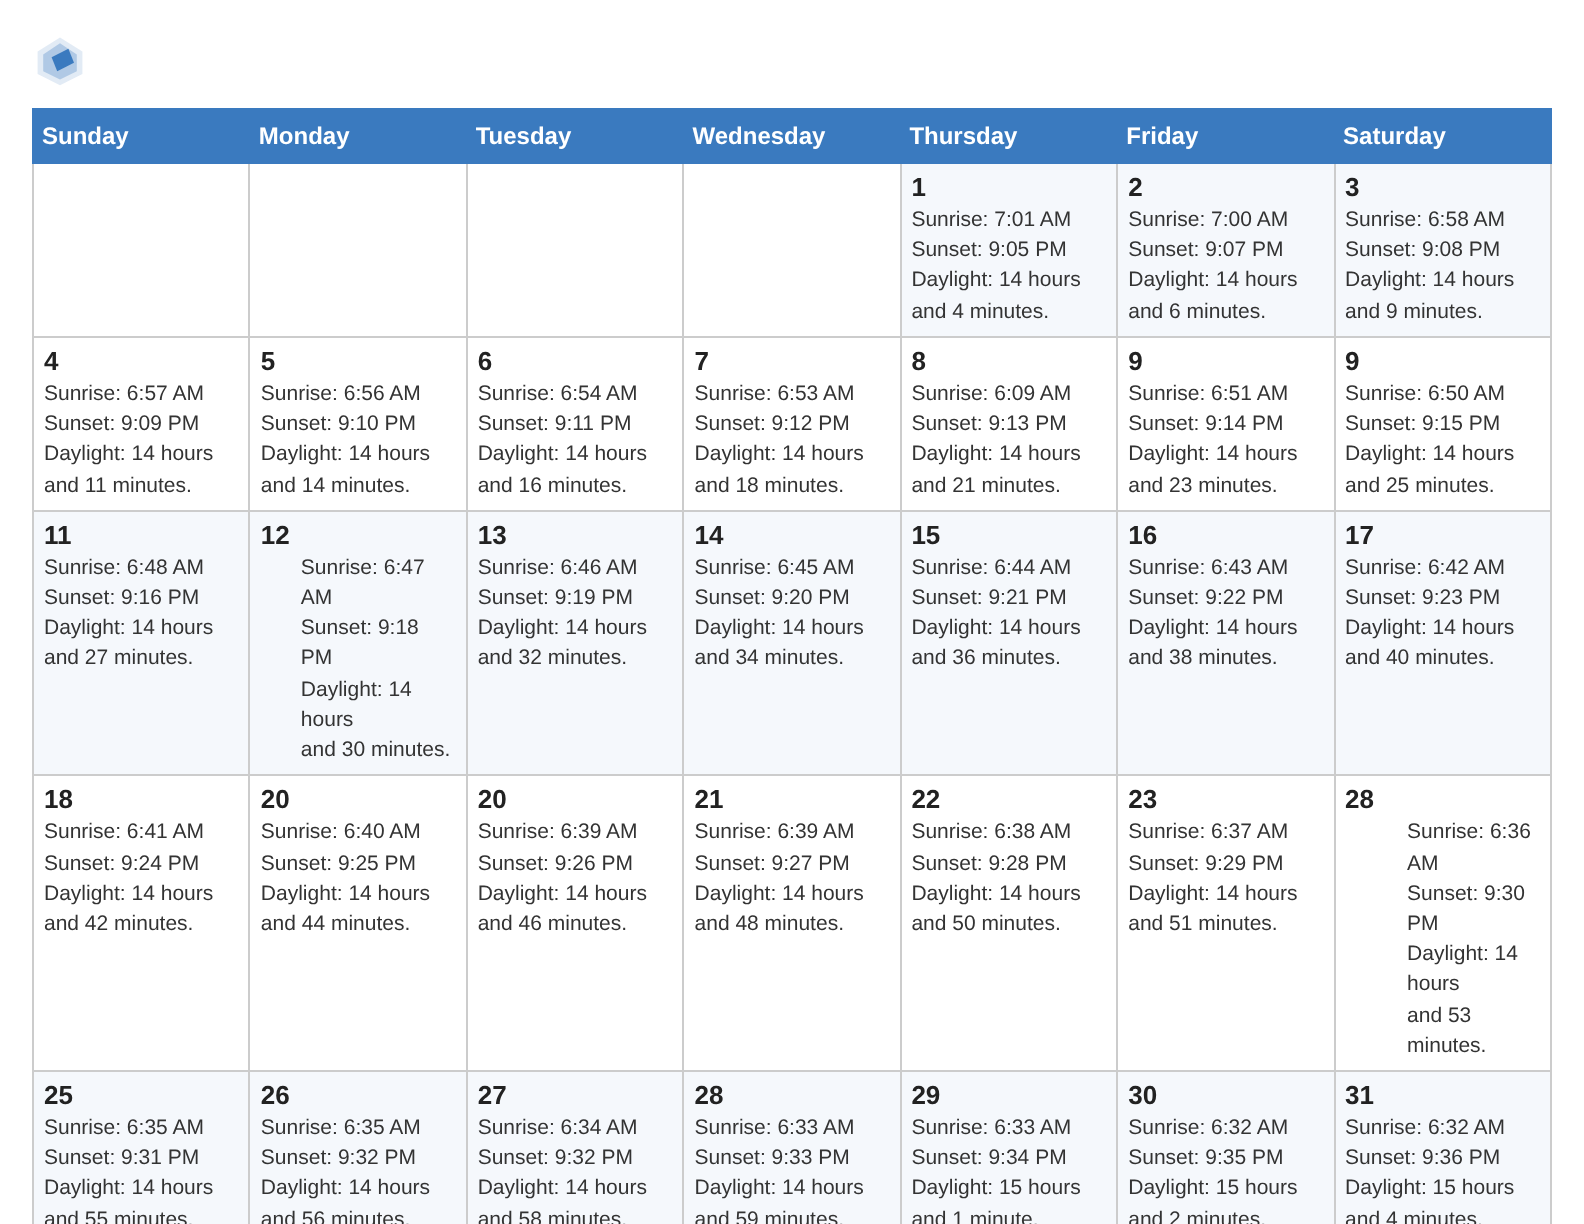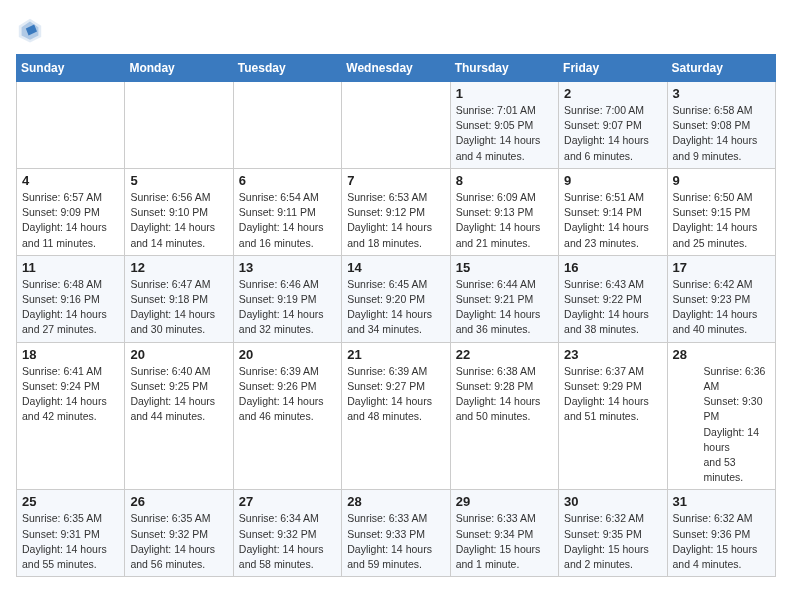--- a/index.html
+++ b/index.html
@@ -206,21 +206,21 @@
       <tr>
         <td>
           <span class="day-number">11</span>
           <div class="day-info" style="white-space: pre-line;">Sunrise: 6:48 AM
 Sunset: 9:16 PM
 Daylight: 14 hours
 and 27 minutes.</div>
         </td>
         <td>
           <span class="day-number">12</span>
-          <div class="day-info" style="white-space: pre-line;">Sunrise: 6:47 AM
+          <div class="day-info" style="white-space: pre-line; margin-left: 20px;">Sunrise: 6:47 AM
 Sunset: 9:18 PM
 Daylight: 14 hours
 and 30 minutes.</div>
         </td>
         <td>
           <span class="day-number">13</span>
           <div class="day-info" style="white-space: pre-line;">Sunrise: 6:46 AM
 Sunset: 9:19 PM
 Daylight: 14 hours
 and 32 minutes.</div>

